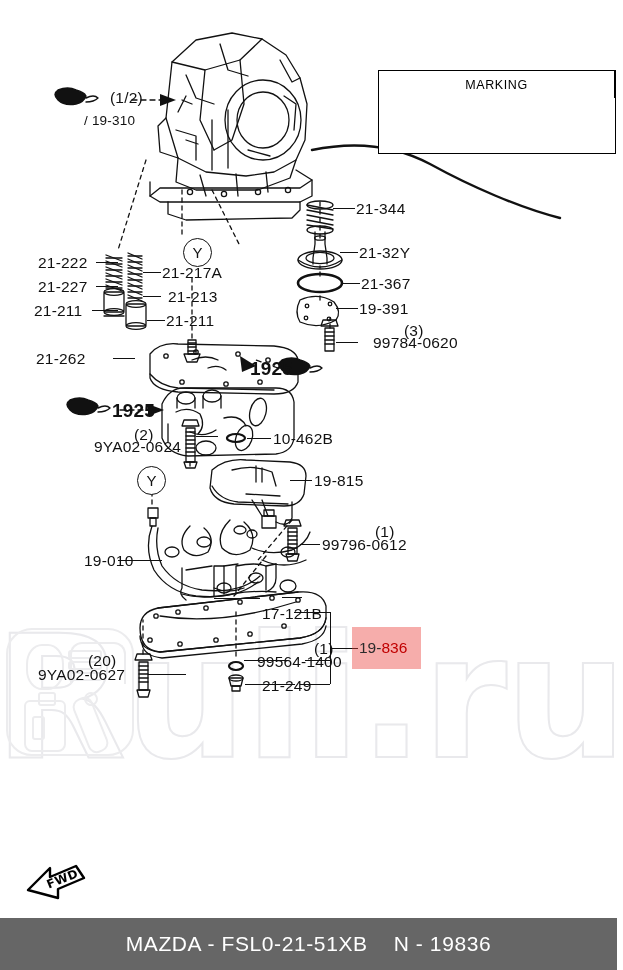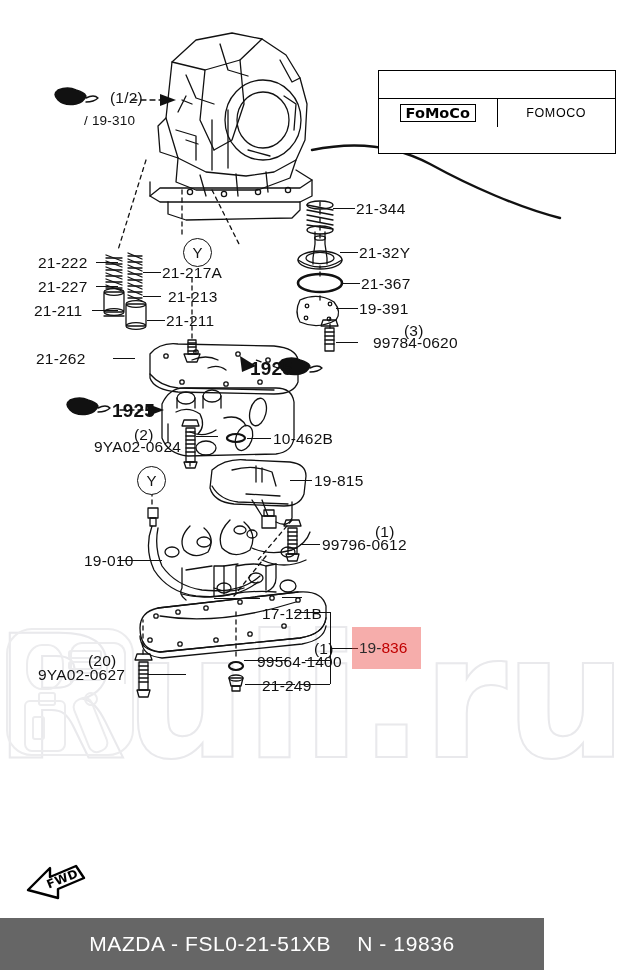--- a/index.html
+++ b/index.html
@@ -91,21 +91,21 @@
   
   .fwd{position:absolute;left:26px;top:860px;width:62px;height:44px;}
   .fwd-txt{
     position:absolute;left:20px;top:12px;font-size:12px;font-weight:700;color:#000;
     transform:rotate(-22deg);letter-spacing:.5px;
     font-family:"DejaVu Sans",sans-serif;
   }
 
   
   .footer{
-    position:absolute;left:0;bottom:0;width:544px;height:52px;background:#666666;
+    position:absolute;left:0;bottom:0;width:617px;height:52px;background:#666666;
     display:flex;align-items:center;justify-content:center;gap:26px;
   }
   .footer span{color:#fff;font-size:21px;letter-spacing:.6px;}
 </style>
 </head>
 <body>
 
 <div class="stage">
 
   <div class="wm-layer">
@@ -366,26 +366,21 @@
         <path d="M236 656 L236 612"></path>
         <path d="M143 654 L143 620"></path>
         <path d="M292 520 L258 560"></path>
         <path d="M266 556 L234 596"></path>
       </g>
     </g>
   </svg>
 
   <div class="maker-table">
     <div class="mt-row">
-    </div>
-    <div class="mt-row">
-      <div class="mt-c left">
-        <span class="fomoco-box">FoMoCo</span>
-      </div>
-      <div class="mt-c">FOMOCO</div>
+      <div class="mt-c left">MARKING</div>
     </div>
   </div>
 
   <div class="ymark" style="left:183px;top:238px;">Y</div>
   <div class="ymark" style="left:137px;top:466px;">Y</div>
 
   <div class="ln lh" style="left:96px;top:262px;width:22px;"></div>
   <div class="ln lh" style="left:96px;top:286px;width:22px;"></div>
   <div class="ln lh" style="left:92px;top:310px;width:26px;"></div>
   <div class="ln lh" style="left:143px;top:272px;width:18px;"></div>

